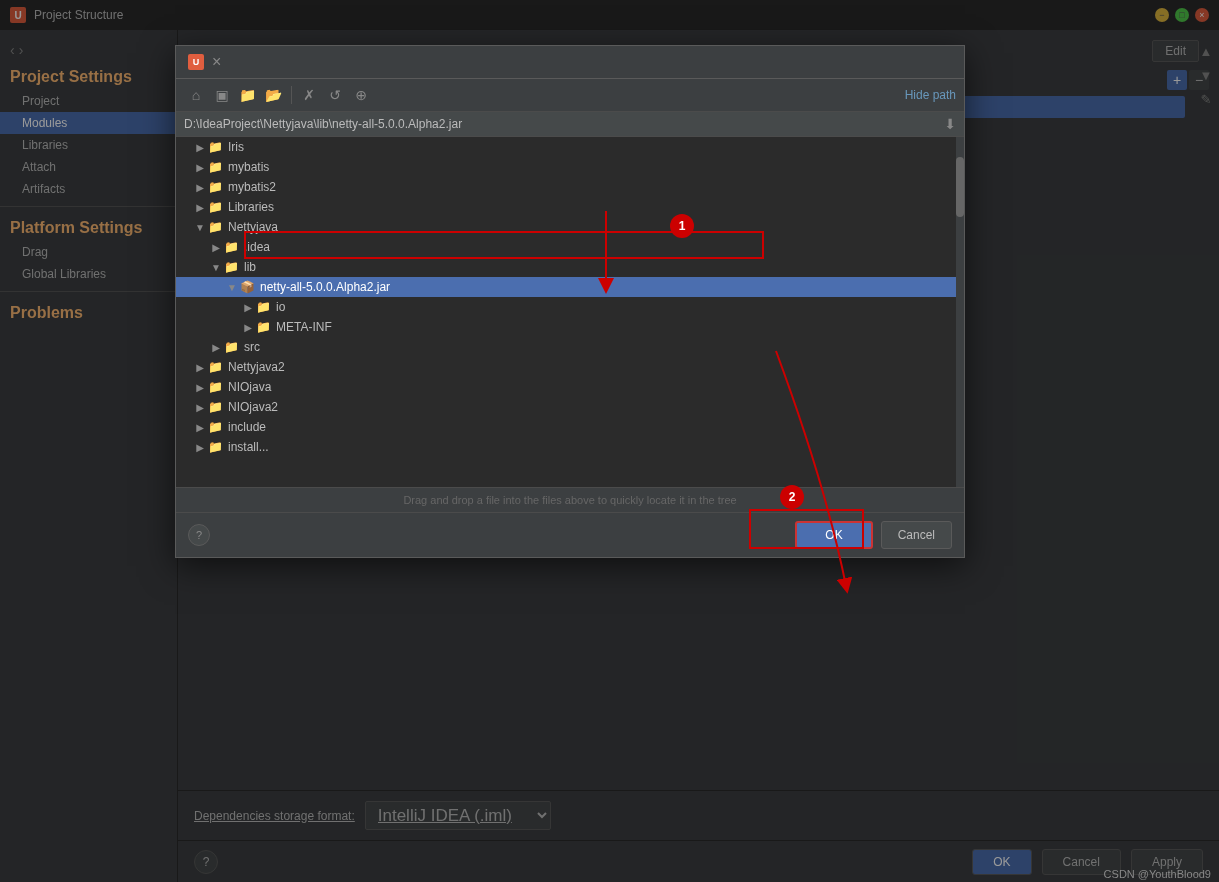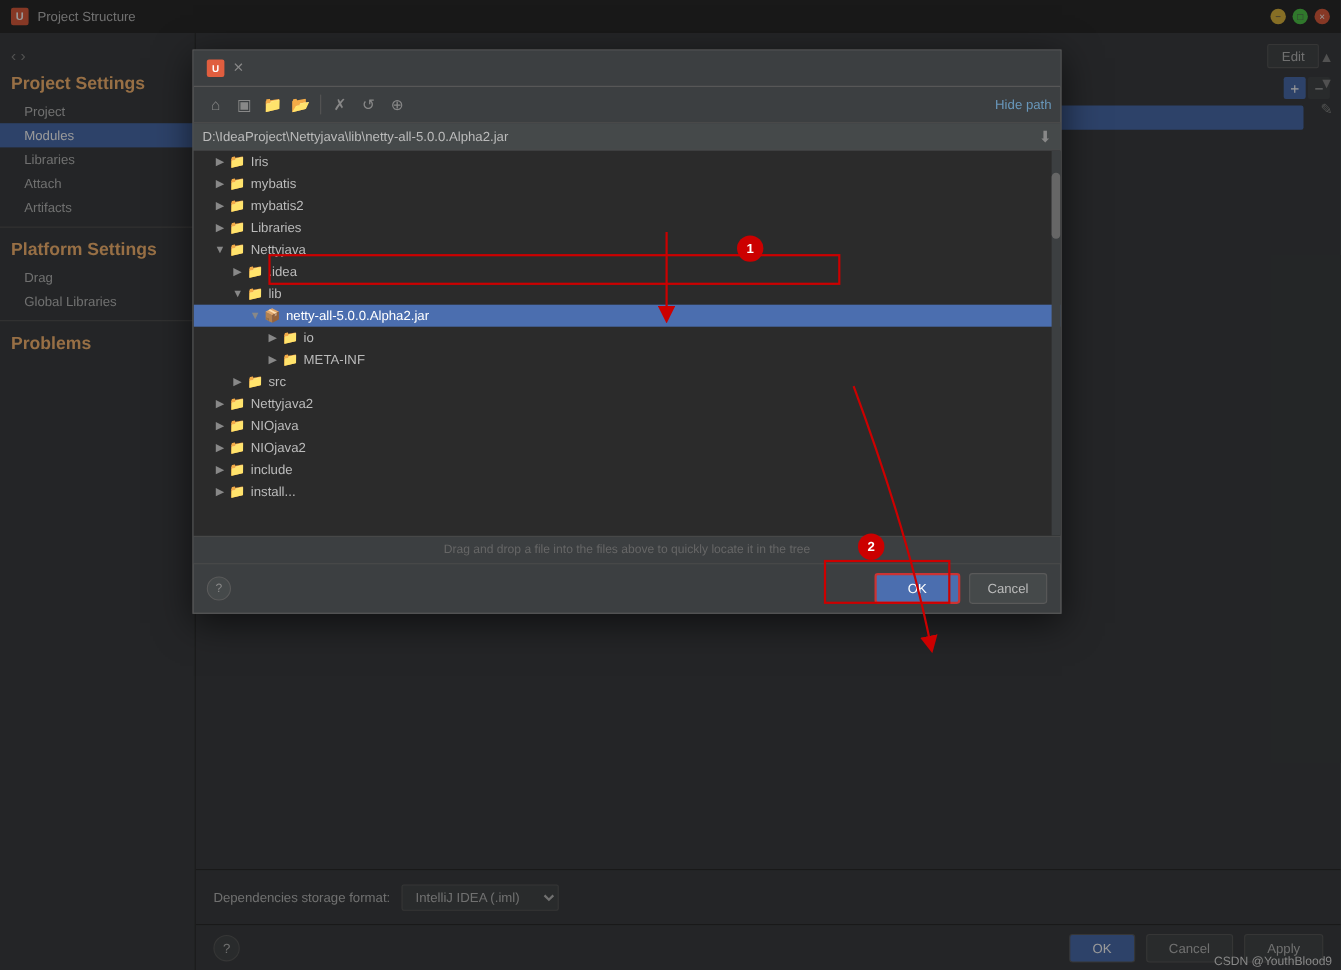--- a/index.html
+++ b/index.html
@@ -140,31 +140,32 @@
     
     .bottom-bar {
       height: 50px;
       background: #3c3f41;
       border-top: 1px solid #2b2b2b;
       display: flex;
       align-items: center;
       padding: 0 16px;
       gap: 10px;
       flex-shrink: 0;
+      text-decoration: underline;
     }
     .dep-label {
       color: #bbb;
       font-size: 12px;
     }
     .dep-select {
       background: #45494a;
       color: #bbb;
       border: 1px solid #5a5a5a;
       padding: 3px 8px;
-      font-size: 12px;
+      font-size: 17px;
       border-radius: 2px;
       cursor: pointer;
     }
 
     
     .action-bar {
       height: 42px;
       background: #3c3f41;
       border-top: 1px solid #2b2b2b;
       display: flex;

